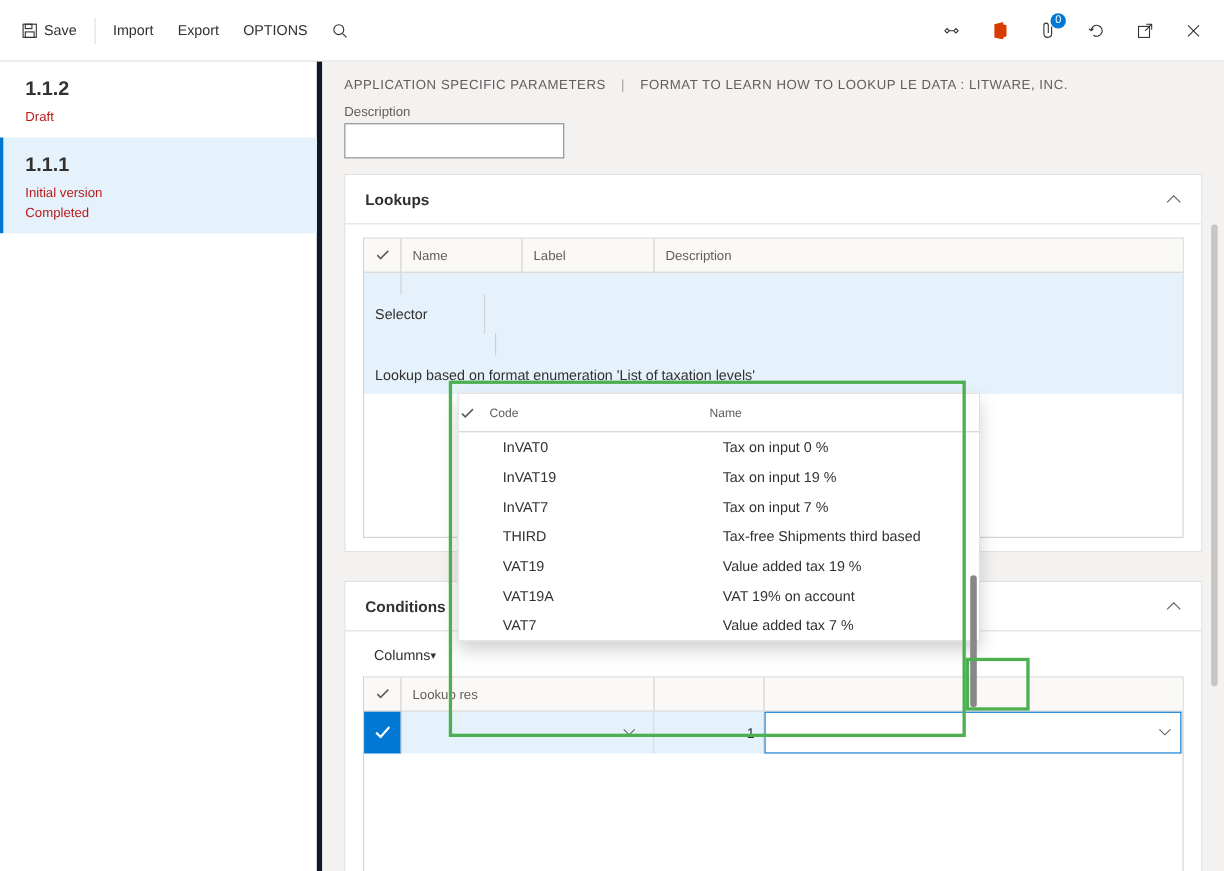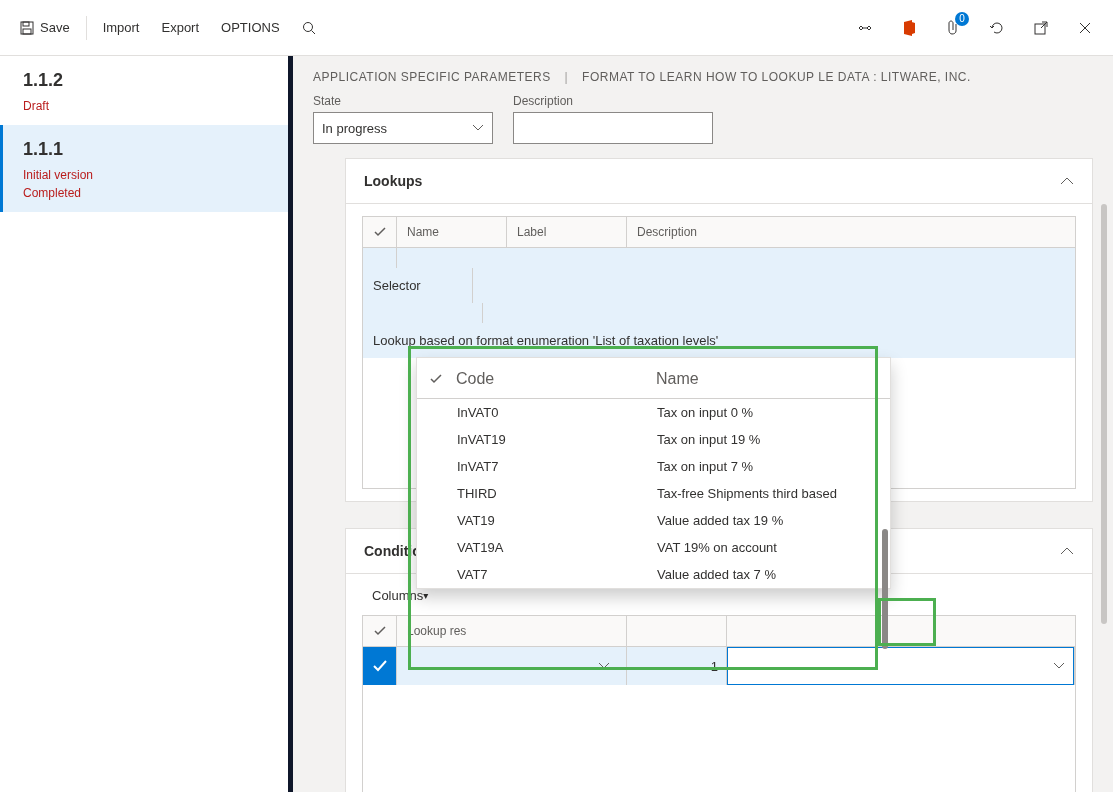--- a/index.html
+++ b/index.html
@@ -25,21 +25,21 @@
     .breadcrumb { padding: 14px 20px 10px; font-size: 12px; color: #605e5c; letter-spacing: 0.5px; }
     .breadcrumb span.sep { margin: 0 10px; color: #a19f9d; }
     
     .fields-row { display: flex; gap: 20px; padding: 0 20px 14px; }
     .field { display: flex; flex-direction: column; gap: 4px; }
     .field-label { font-size: 12px; color: #605e5c; }
     .select-box { width: 180px; height: 32px; border: 1px solid #8a8886; background: #fff; display: flex; align-items: center; justify-content: space-between; padding: 0 8px; cursor: pointer; }
     .text-input { width: 200px; height: 32px; border: 1px solid #8a8886; background: #fff; padding: 0 8px; }
     
     .panels { padding: 0 20px 20px; display: flex; flex-direction: column; gap: 26px; flex: 1; overflow: hidden; position: relative; }
-    .panel { background: #fff; border: 1px solid #e1dfdd; margin-left: 32px; }
+    .panel { background: #fff; border: 1px solid #e1dfdd; }
     .panel-header { display: flex; align-items: center; justify-content: space-between; padding: 14px 18px; border-bottom: 1px solid #e1dfdd; }
     .panel-title { font-weight: 600; font-size: 14px; }
     
     .grid { margin: 12px 16px; border: 1px solid #d2d0ce; }
     .grid-header { display: flex; background: #faf9f8; border-bottom: 1px solid #d2d0ce; }
     .grid-header .cell { padding: 8px 10px; font-size: 12px; color: #605e5c; border-right: 1px solid #d2d0ce; }
     .grid-row { display: flex; }
     .grid-row.selected { background: #e5f1fb; flex-direction: column; }
     .grid-row .cell { padding: 10px 10px; font-size: 13px; border-right: 1px solid #d2d0ce; }
     .cell.check { width: 34px; display: flex; align-items: center; justify-content: center; }
@@ -69,21 +69,21 @@
     .dropdown-popup {
       position: absolute;
       left: 416px;
       top: 357px;
       width: 475px;
       background: #fff;
       box-shadow: 0 8px 16px rgba(0,0,0,0.2);
       border: 1px solid #e1dfdd;
       z-index: 10;
     }
-    .dd-header { display: flex; padding: 12px 18px 10px 13px; border-bottom: 1px solid #d2d0ce; font-size: 16px; color: #605e5c; }
+    .dd-header { display: flex; padding: 12px 18px 10px 2px; border-bottom: 1px solid #d2d0ce; font-size: 11px; color: #605e5c; }
     .dd-header .dd-chk { width: 26px; display: flex; align-items: center; }
     .dd-header .dd-code { width: 200px; }
     .dd-header .dd-name { flex: 1; }
     .dd-body { position: relative; }
     .dd-row { display: flex; padding: 6px 2px 6px 40px; font-size: 13px; cursor: pointer; }
     .dd-row .dd-code { width: 200px; }
     .dd-row .dd-name { flex: 1; }
     .dd-scroll { position: absolute; right: 2px; top: 130px; width: 6px; height: 120px; background: #8a8886; border-radius: 3px; }
     
     .highlight-box {
@@ -196,31 +196,20 @@
   </div>
 
   <div class="content">
     <div class="breadcrumb">
       <span>APPLICATION SPECIFIC PARAMETERS</span>
       <span class="sep">|</span>
       <span>FORMAT TO LEARN HOW TO LOOKUP LE DATA : LITWARE, INC.</span>
     </div>
 
     <div class="fields-row">
-      <div class="field">
-        <span class="field-label">State</span>
-        <div class="select-box">
-          <span>In progress</span>
-          <span>
-            <svg width="12" height="8" viewBox="0 0 12 8">
-                <path d="M1 1 L6 6 L11 1" fill="none" stroke="#605e5c"></path>
-              </svg>
-          </span>
-        </div>
-      </div>
       <div class="field">
         <span class="field-label">Description</span>
         <input class="text-input" value="" style="">
       </div>
     </div>
 
     <div class="panels">
       <div class="panel">
         <div class="panel-header">
           <span class="panel-title">Lookups</span>

